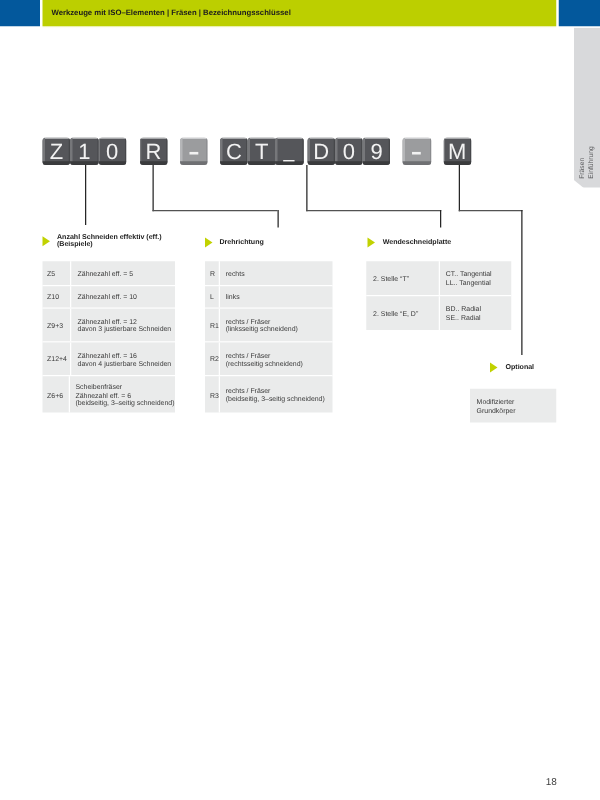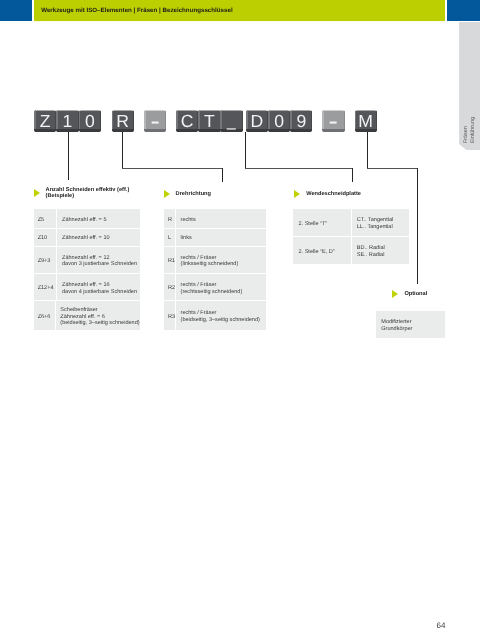--- a/index.html
+++ b/index.html
@@ -292,14 +292,14 @@
       <div class="tbl" style="left: 376.4px; top: 311.2px; width: 68.8px;">
         <div class="row" style="height: 26.7px;">
           <div class="v" style="padding-left: 4.9px; flex: 1 1 0%;">
             <div>Modifizierter</div>
             <div>Grundkörper</div>
           </div>
         </div>
       </div>
     </div>
 
-  <div id="pageno">64</div>
+  <div id="pageno">18</div>
 </div>
 
 </body></html>

